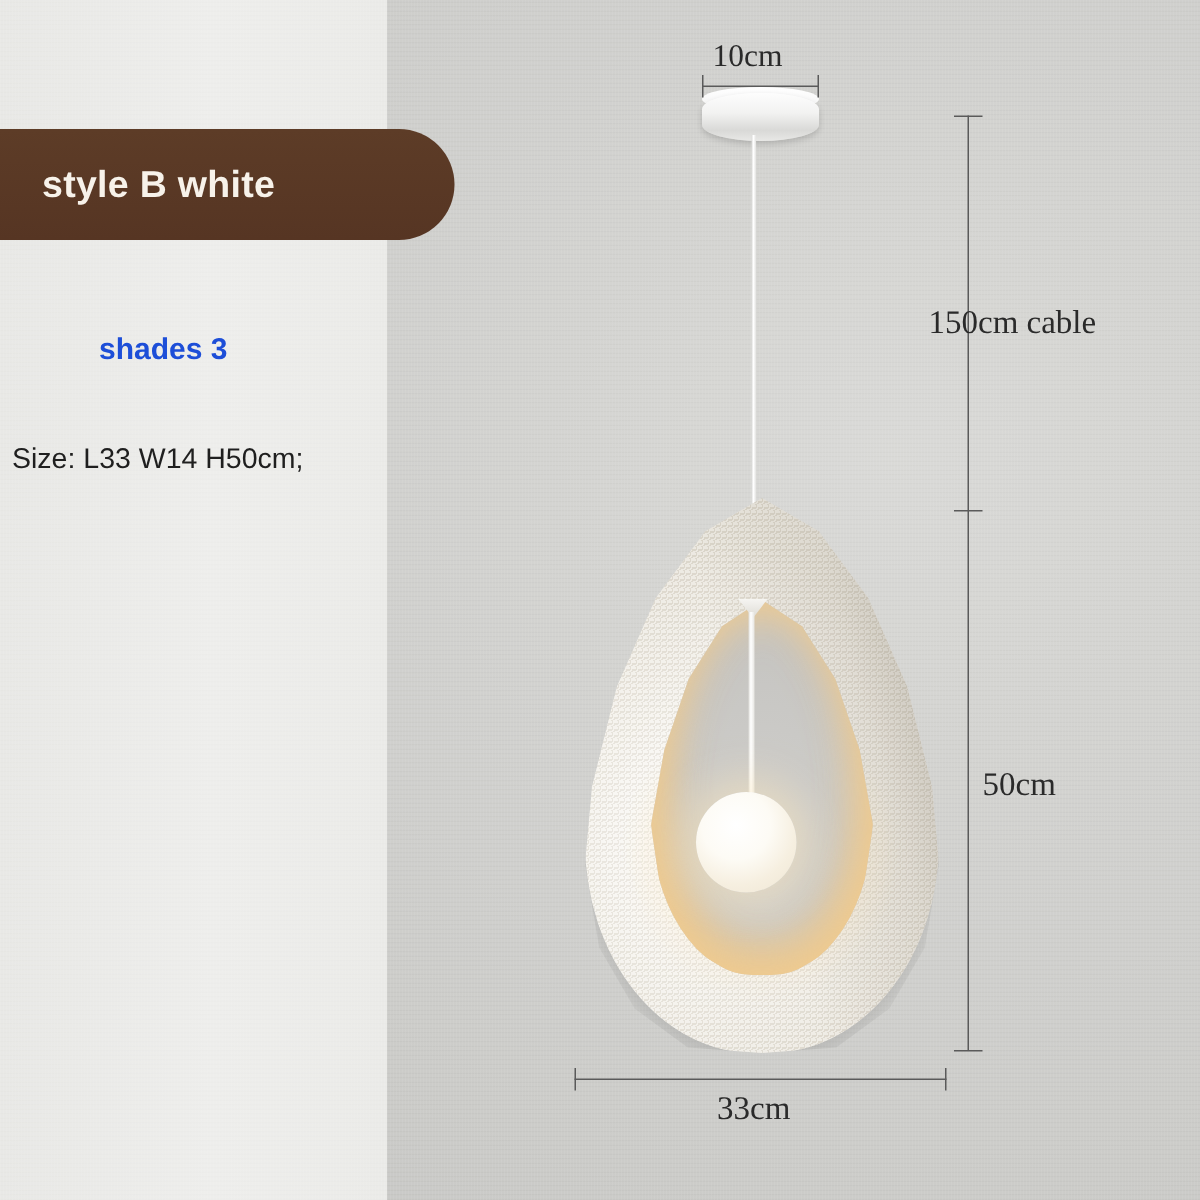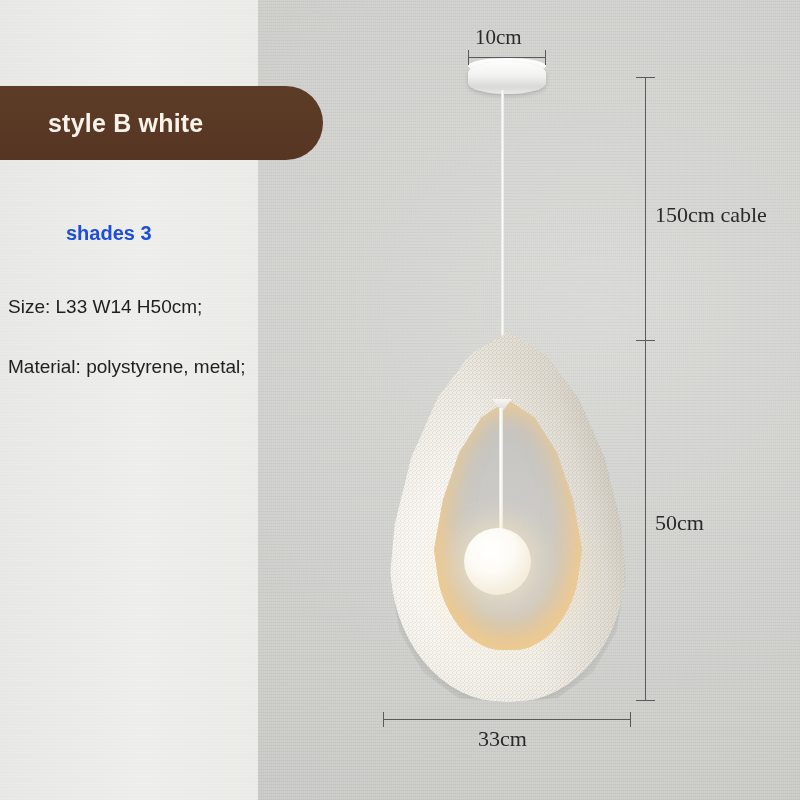--- a/index.html
+++ b/index.html
@@ -46,21 +46,20 @@
 
   
   .badge {
     position: absolute;
     left: 0; top: 86px;
     width: 303px; height: 74px;
     background: linear-gradient(180deg, #5d3c27 0%, #563523 100%);
     border-radius: 0 37px 37px 0;
     display: flex;
     align-items: center;
-    padding-left: 20px;
   }
   .badge-label {
     margin-left: 28px;
     color: #f7f2ea;
     font-size: 25px;
     font-weight: bold;
     letter-spacing: .2px;
     white-space: nowrap;
   }
 
@@ -219,41 +218,39 @@
     position: absolute;
     color: #2a2a2a;
     font-family: Liberation Serif, serif;
     font-size: 22px;
     white-space: nowrap;
   }
   .dim-label-top { font-size: 21px; }
   .label-bg {
     background: transparent;
     padding: 0 4px;
-    margin-left: 36px;
   }
 </style>
 </head>
 <body>
 
 <div id="page">
 
   <div class="bg-left"></div>
   <div class="bg-right"></div>
   <div class="bg-noise"></div>
 
   <div class="badge">
     <span class="badge-label">style B white</span>
   </div>
 
   <div class="shades-title">shades 3</div>
 
   <div class="spec-list">
     <div class="spec-line">Size: L33 W14 H50cm;</div>
-    <div class="spec-line">Material: polystyrene, metal;</div>
   </div>
 
   <div class="lamp">
     <div class="canopy-top"></div>
     <div class="canopy"></div>
     <div class="cable"></div>
 
     <div class="shade-outer"></div>
     <div class="shade-texture"></div>
     <div class="shade-shadow-r"></div>

